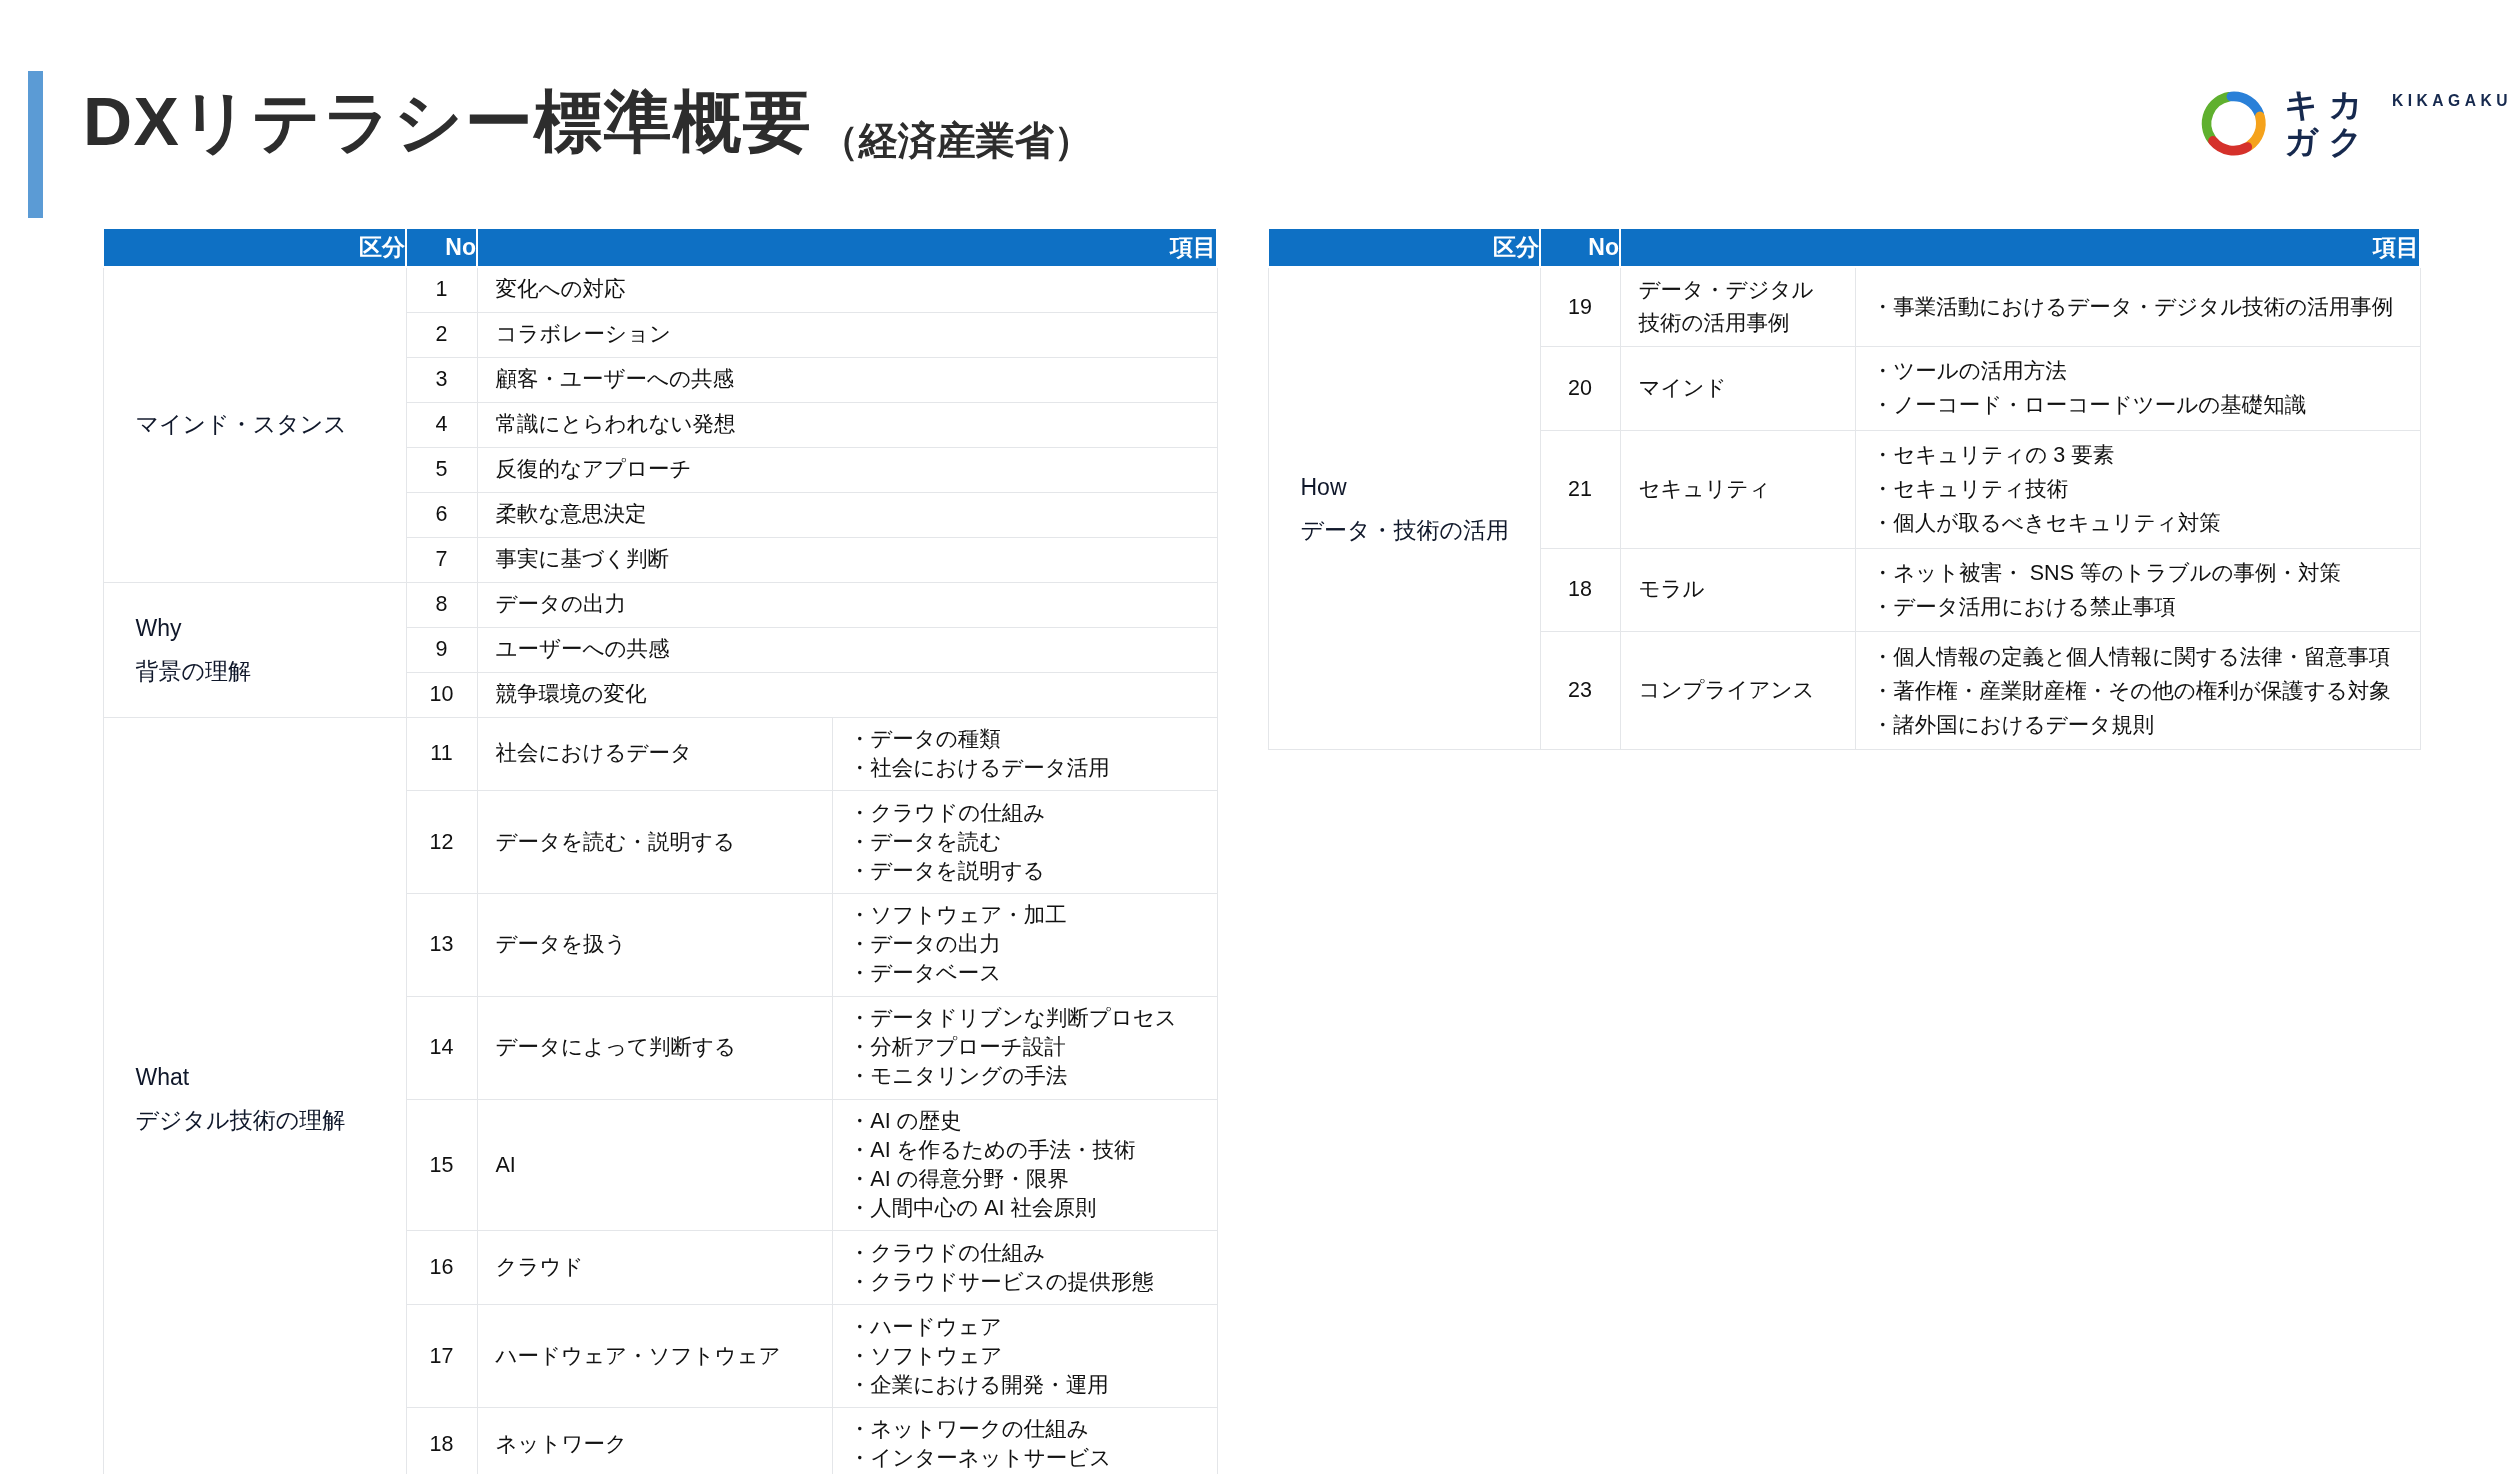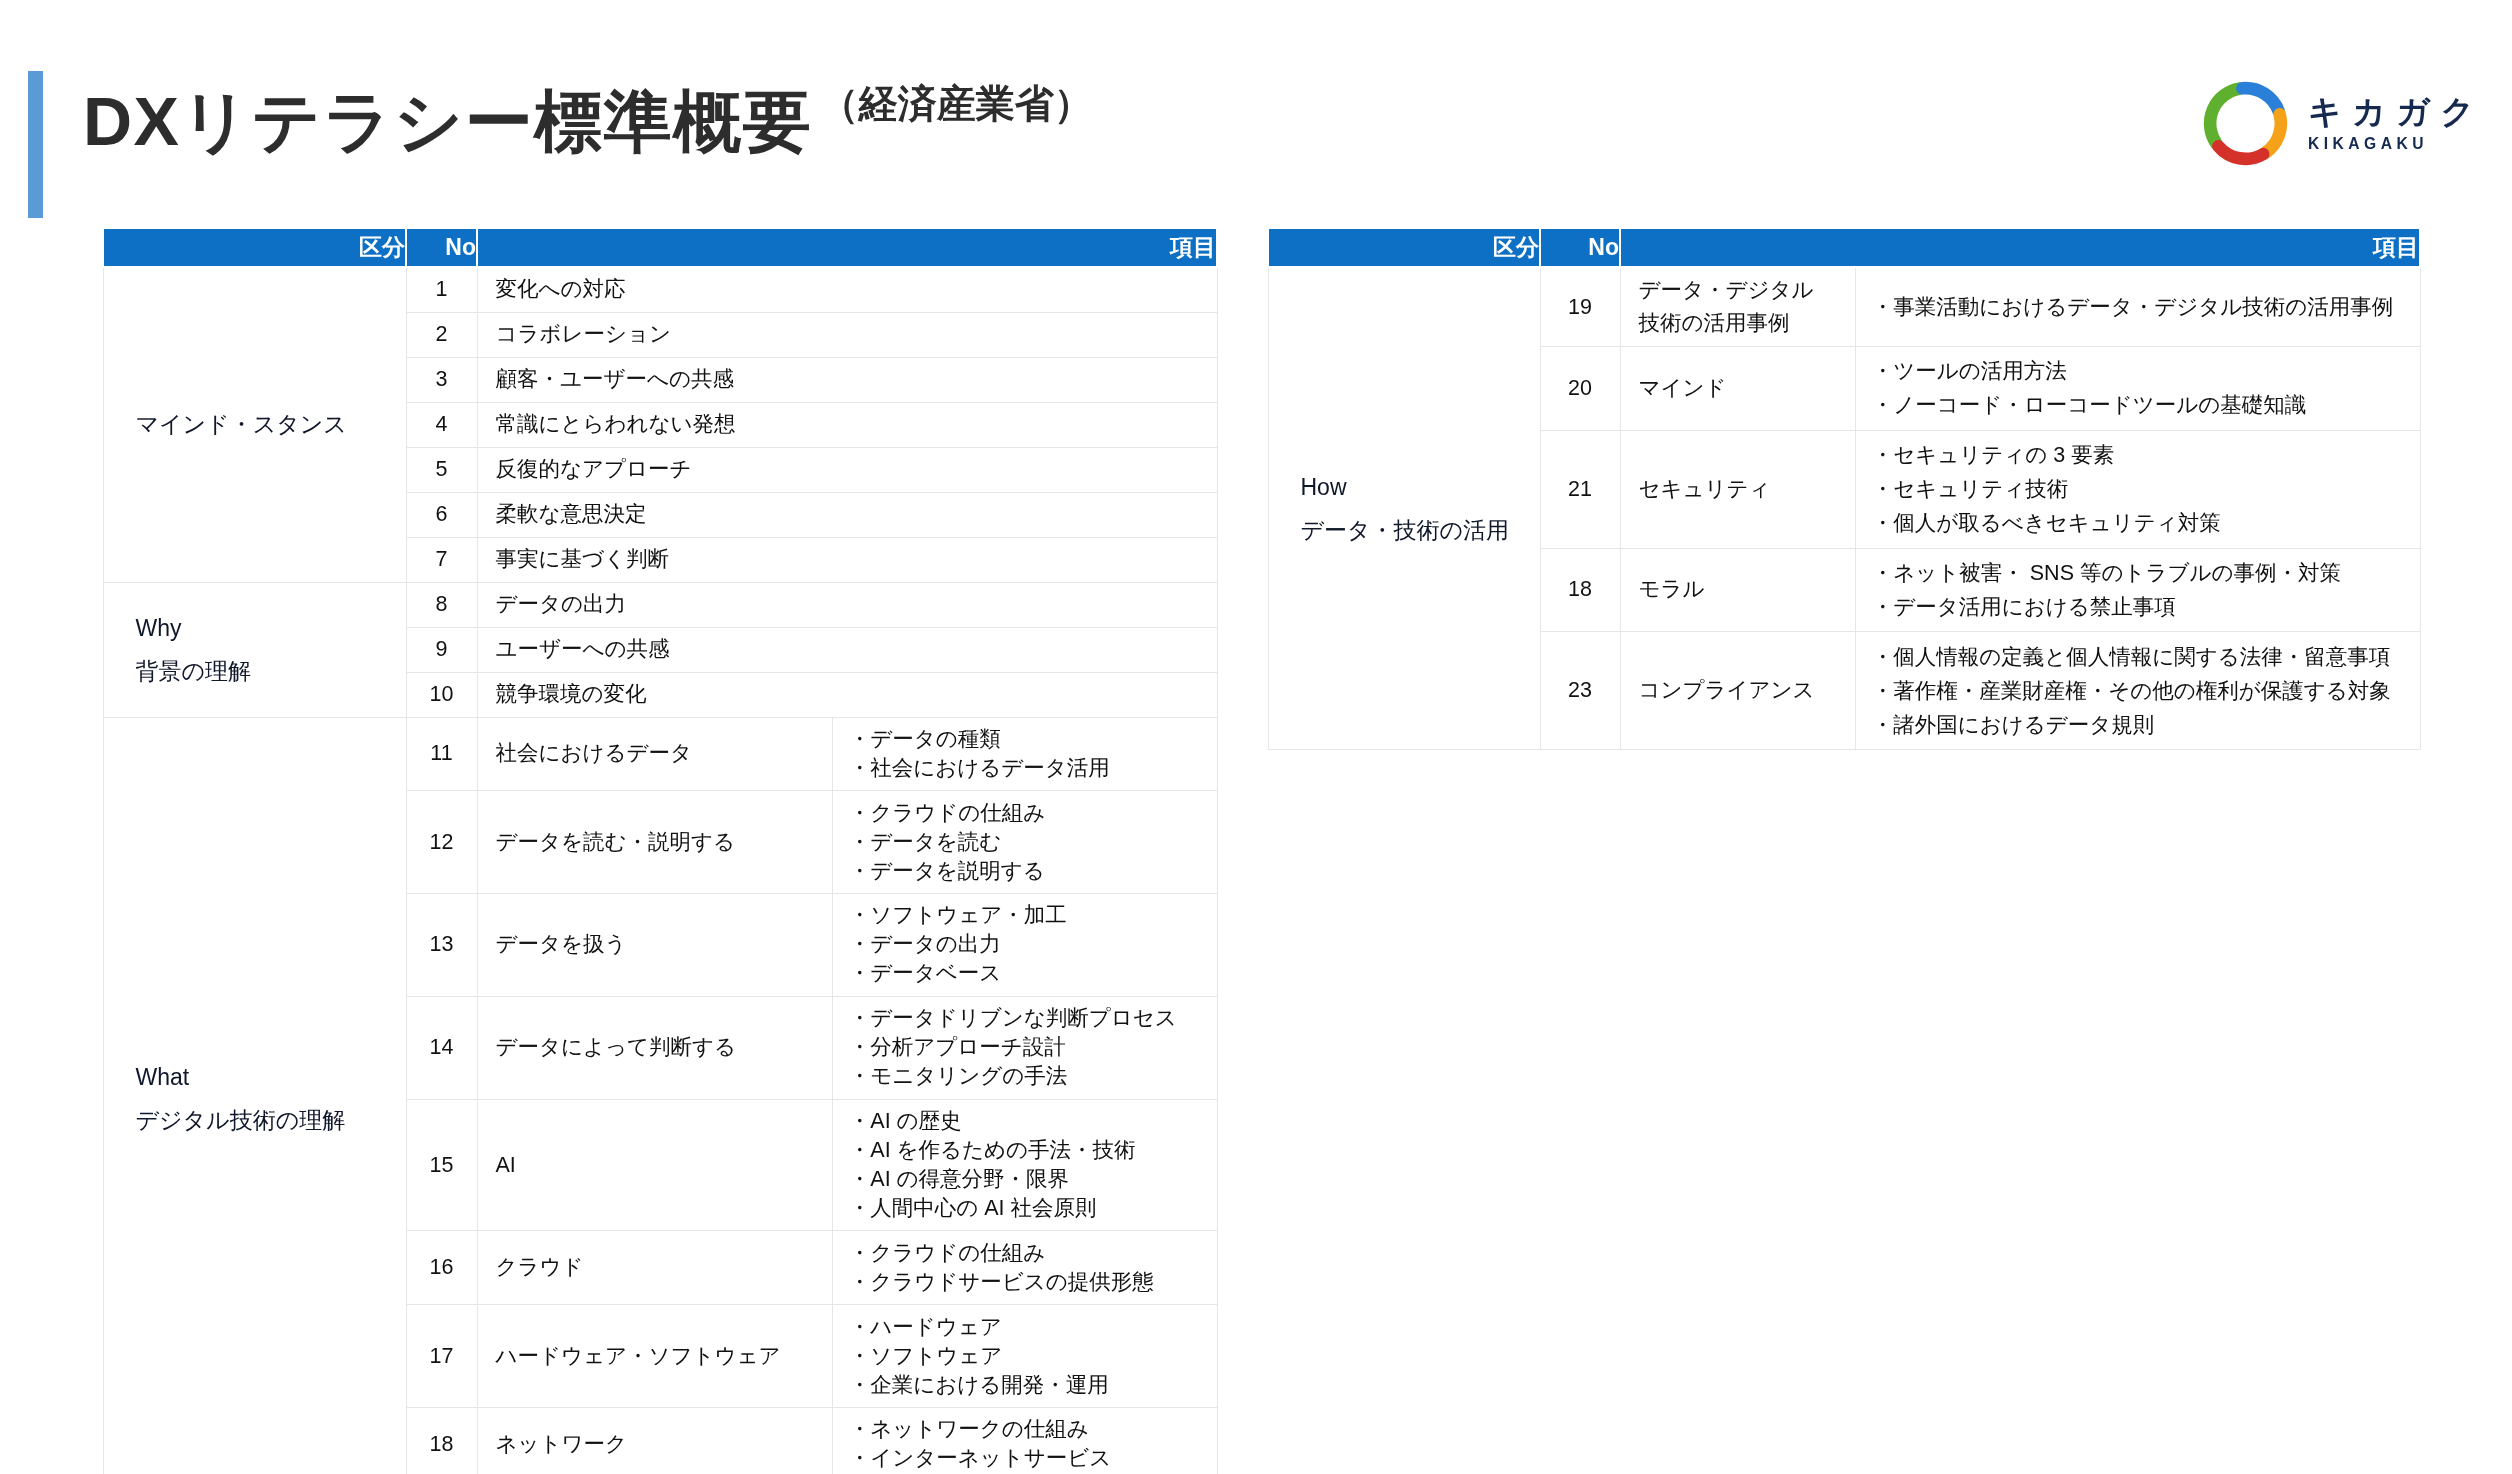--- a/index.html
+++ b/index.html
@@ -4,27 +4,27 @@
 <style>
   html,body{margin:0;padding:0;}
   body{
     width:2512px;height:1475px;position:relative;overflow:hidden;
     background:#ffffff;
     font-family:"Liberation Sans","DejaVu Sans",sans-serif;
     color:#1f1f1f;
   }
   
   .accent-bar{position:absolute;left:28px;top:71px;width:15px;height:147px;background:var(--accent-bar,#5B9BD5);}
-  .title-wrap{position:absolute;left:83px;top:77px;display:flex;align-items:flex-start;gap:7.4px;white-space:nowrap;}
+  .title-wrap{position:absolute;left:83px;top:77px;display:flex;align-items:flex-end;gap:7.4px;white-space:nowrap;}
   .title-main{font-size:68px;font-weight:600;color:#2d2d2d;letter-spacing:1.5px;}
   .title-sub{font-size:39px;font-weight:600;color:#2d2d2d;}
   
   .logo{position:absolute;left:2195px;top:73px;display:flex;align-items:center;}
   .logo svg{width:101px;height:101px;}
-  .logo-text{display:flex;flex-direction:column;margin-left:12px;}
+  .logo-text{display:flex;flex-direction:row;margin-left:12px;}
   .logo-jp{font-size:33px;font-weight:bold;color:#16294E;letter-spacing:10.4px;line-height:1.1;}
   .logo-en{font-size:15.6px;font-weight:bold;color:#16294E;letter-spacing:4.5px;margin-top:4.5px;}
   
   table.tbl{border-collapse:collapse;table-layout:fixed;position:absolute;background:#fff;}
   .tbl-left{left:102px;top:229px;width:1114px;}
   .tbl-right{left:1267px;top:229px;width:1152px;}
   .tbl th{
     background:var(--header-blue,#0E70C4);color:#fff;font-weight:bold;font-size:23px;
     height:37px;border:2.2px solid #ffffff;border-top:none;padding:0;text-align:right;
   }

